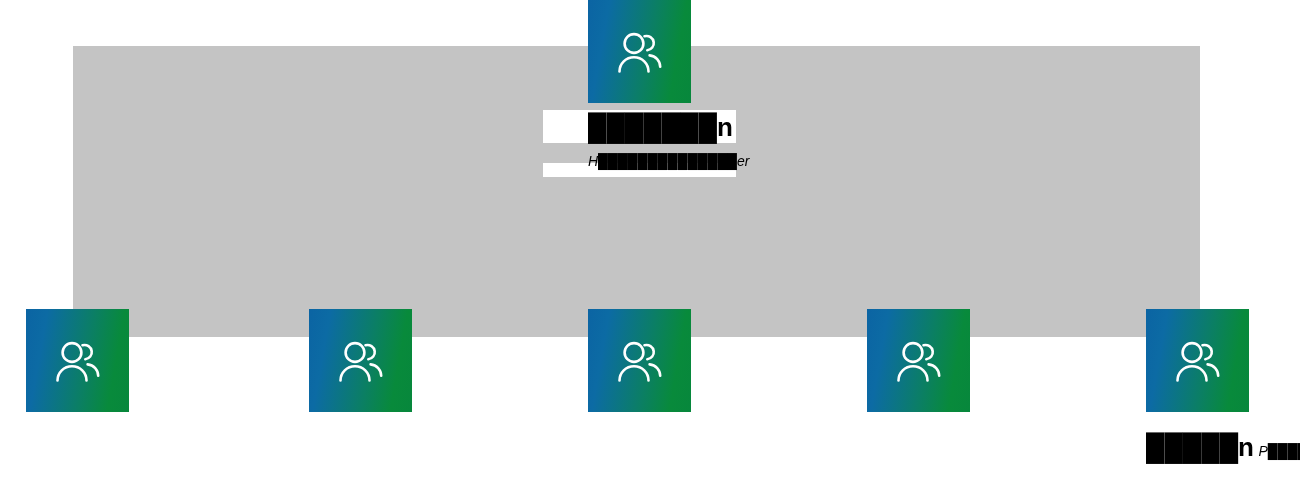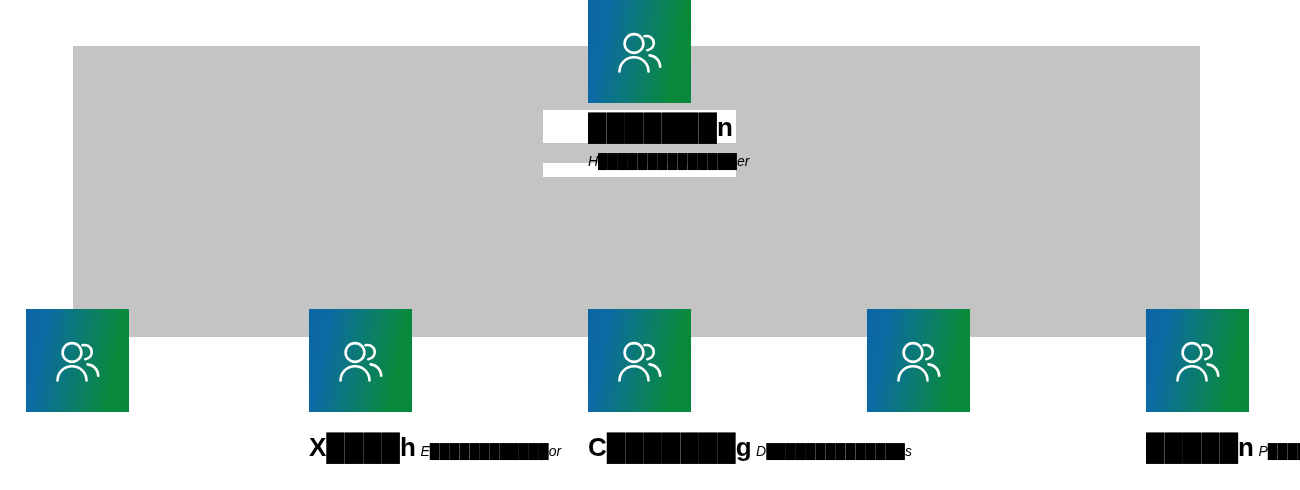--- a/index.html
+++ b/index.html
@@ -158,48 +158,32 @@
       <span>
         <svg width="54" height="44" viewBox="0 0 54 44" fill="none" stroke="#ffffff" stroke-width="2.6" stroke-linecap="round">
           <circle cx="21" cy="13.5" r="9.4"></circle>
           <path d="M6.5 41.5c0-8.1 6.5-14.3 14.5-14.3s14.5 6.2 14.5 14.3"></path>
           <path d="M31.5 6.2c4.4-1.1 8.6 1.7 9.2 6 .55 4.0-2.3 7.6-6.4 8.1"></path>
           <path d="M36.6 25.4c6.1.6 10.6 5.3 10.6 11.4"></path>
         </svg>
       </span>
     </div>
   </div>
-  <div class="label-block row2-label" style="left:309px">
-    <span class="name-wrap">
-      <span class="person-name">X████h</span>
-    </span>
-    <span class="title-wrap">
-      <span class="person-title">E████████████or</span>
-    </span>
-  </div>
 
   <div class="node row2" style="left:588px">
     <div class="tile">
       <span>
         <svg width="54" height="44" viewBox="0 0 54 44" fill="none" stroke="#ffffff" stroke-width="2.6" stroke-linecap="round">
           <circle cx="21" cy="13.5" r="9.4"></circle>
           <path d="M6.5 41.5c0-8.1 6.5-14.3 14.5-14.3s14.5 6.2 14.5 14.3"></path>
           <path d="M31.5 6.2c4.4-1.1 8.6 1.7 9.2 6 .55 4.0-2.3 7.6-6.4 8.1"></path>
           <path d="M36.6 25.4c6.1.6 10.6 5.3 10.6 11.4"></path>
         </svg>
       </span>
     </div>
-  </div>
-  <div class="label-block row2-label" style="left:588px">
-    <span class="name-wrap">
-      <span class="person-name">C███████g</span>
-    </span>
-    <span class="title-wrap">
-      <span class="person-title">D██████████████s</span>
-    </span>
   </div>
 
   <div class="node row2" style="left:867px">
     <div class="tile">
       <span>
         <svg width="54" height="44" viewBox="0 0 54 44" fill="none" stroke="#ffffff" stroke-width="2.6" stroke-linecap="round">
           <circle cx="21" cy="13.5" r="9.4"></circle>
           <path d="M6.5 41.5c0-8.1 6.5-14.3 14.5-14.3s14.5 6.2 14.5 14.3"></path>
           <path d="M31.5 6.2c4.4-1.1 8.6 1.7 9.2 6 .55 4.0-2.3 7.6-6.4 8.1"></path>
           <path d="M36.6 25.4c6.1.6 10.6 5.3 10.6 11.4"></path>

